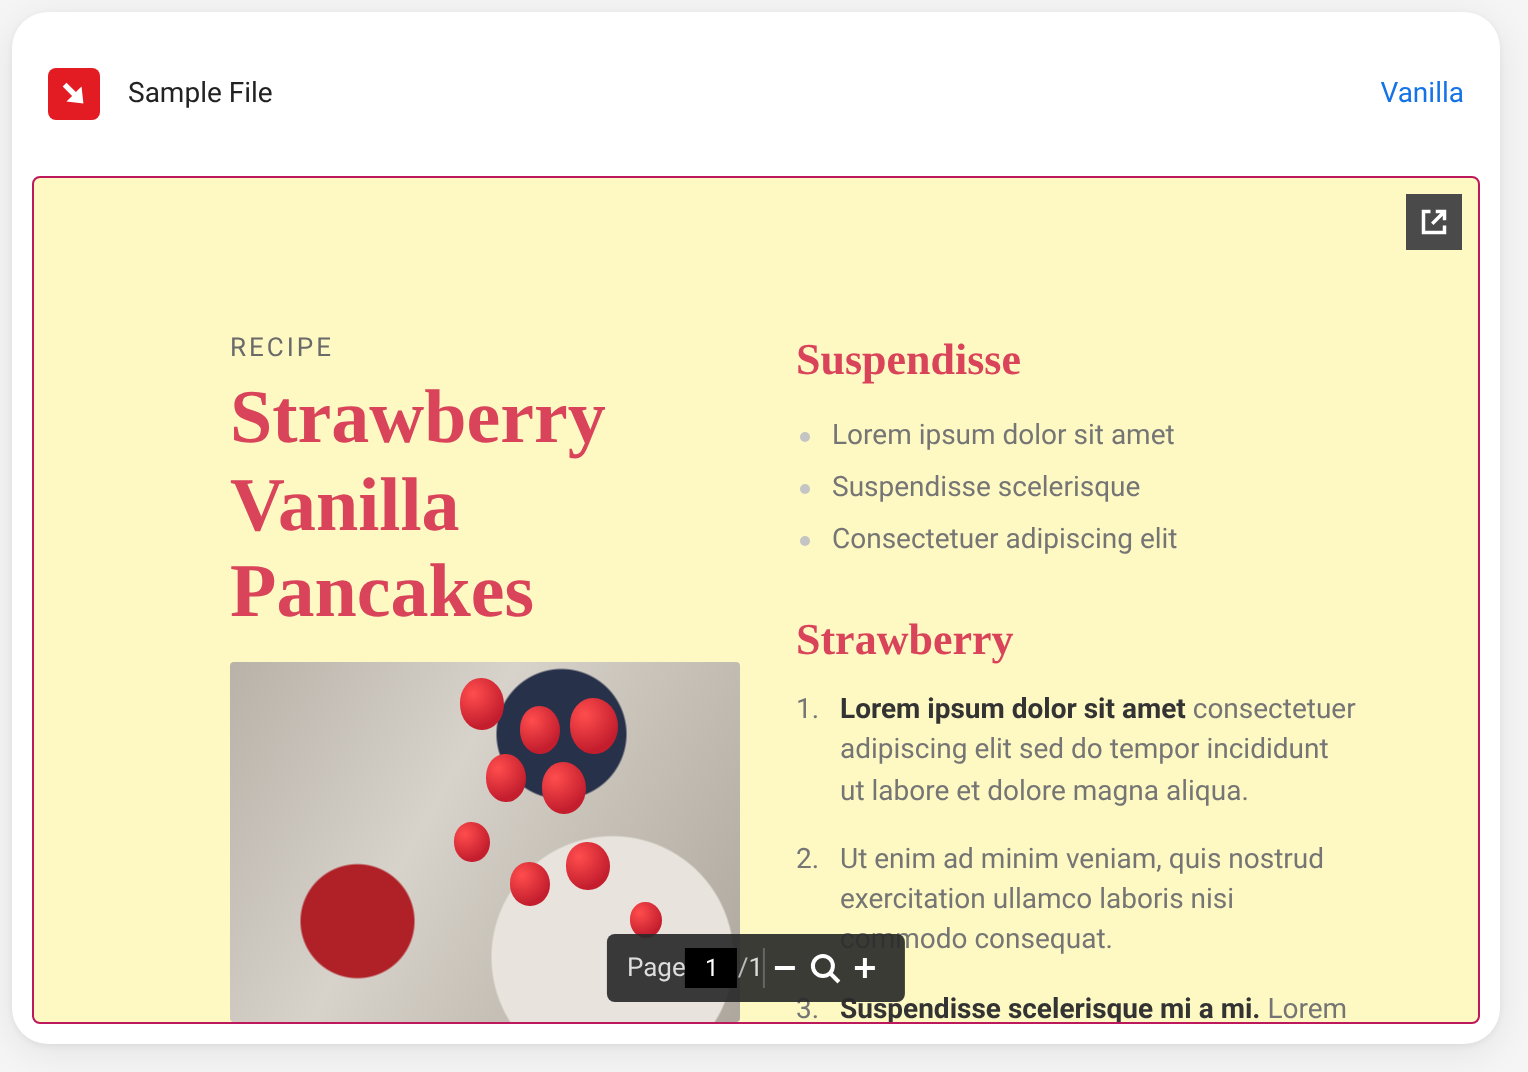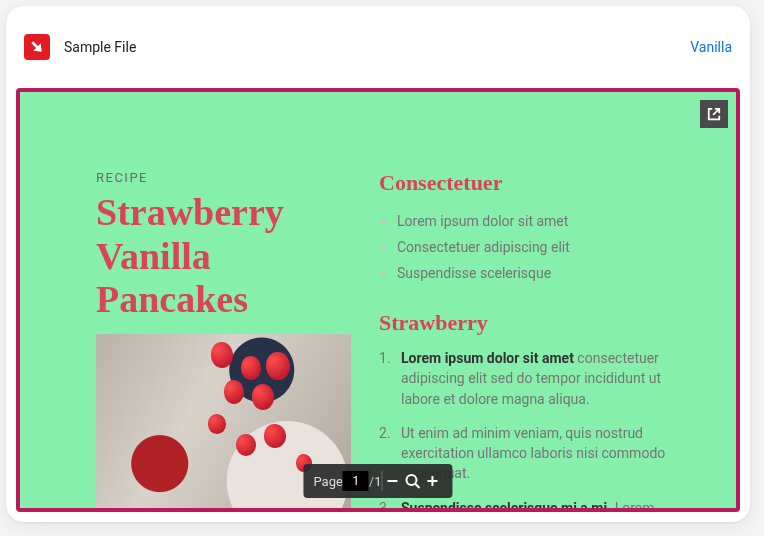--- a/index.html
+++ b/index.html
@@ -33,26 +33,27 @@
     border-radius: 4px;
     display: flex; align-items: center; justify-content: center;
     margin-right: 14px;
   }
   .pdf-icon svg { width: 16px; height: 16px; fill: #fff; }
   .file-title { font-size: 14px; color: #222; }
   .topbar-spacer { flex: 1; }
   .download-link { color: #1473e6; text-decoration: none; font-size: 14px; cursor: pointer; }
   .viewer {
     margin: 0 10px 10px 10px;
-    border: 4px solid #be185d;
+    border: 1px solid #be185d;
     border-radius: 4px;
     flex: 1;
     overflow: hidden;
     position: relative;
-    background: #86efac;
+    background: #fef9c3;
+    padding-left: 22px;
   }
   .popout {
     position: absolute;
     top: 8px; right: 8px;
     width: 28px; height: 28px;
     background: #4a4a4a;
     display: flex; align-items: center; justify-content: center;
     cursor: pointer;
   }
   .popout svg { width: 14px; height: 14px; stroke: #fff; fill: none; stroke-width: 2; }
@@ -209,25 +210,25 @@
             <div class="berry b3"></div>
           <div class="berry b4"></div>
             <div class="berry b5"></div>
             <div class="berry b6"></div>
           <div class="berry b7"></div>
             <div class="berry b8"></div>
             <div class="berry b9"></div>
         </div>
       </div>
       <div class="right">
-        <div class="section-h">Consectetuer</div>
+        <div class="section-h">Suspendisse</div>
         <ul class="ing-list">
           <li>Lorem ipsum dolor sit amet</li>
+          <li>Suspendisse scelerisque</li>
           <li>Consectetuer adipiscing elit</li>
-          <li>Suspendisse scelerisque</li>
         </ul>
         <div class="section-h">Strawberry</div>
         <ol class="prep-list">
           <li><strong>Lorem ipsum dolor sit amet</strong><span> consectetuer adipiscing elit sed do tempor incididunt ut labore et dolore magna aliqua.</span></li>
           <li><strong></strong><span>Ut enim ad minim veniam, quis nostrud exercitation ullamco laboris nisi commodo consequat.</span></li>
           <li><strong>Suspendisse scelerisque mi a mi.</strong><span> Lorem ipsum dolor sit amet, consectetuer</span></li>
         </ol>
       </div>
     </div>
 

